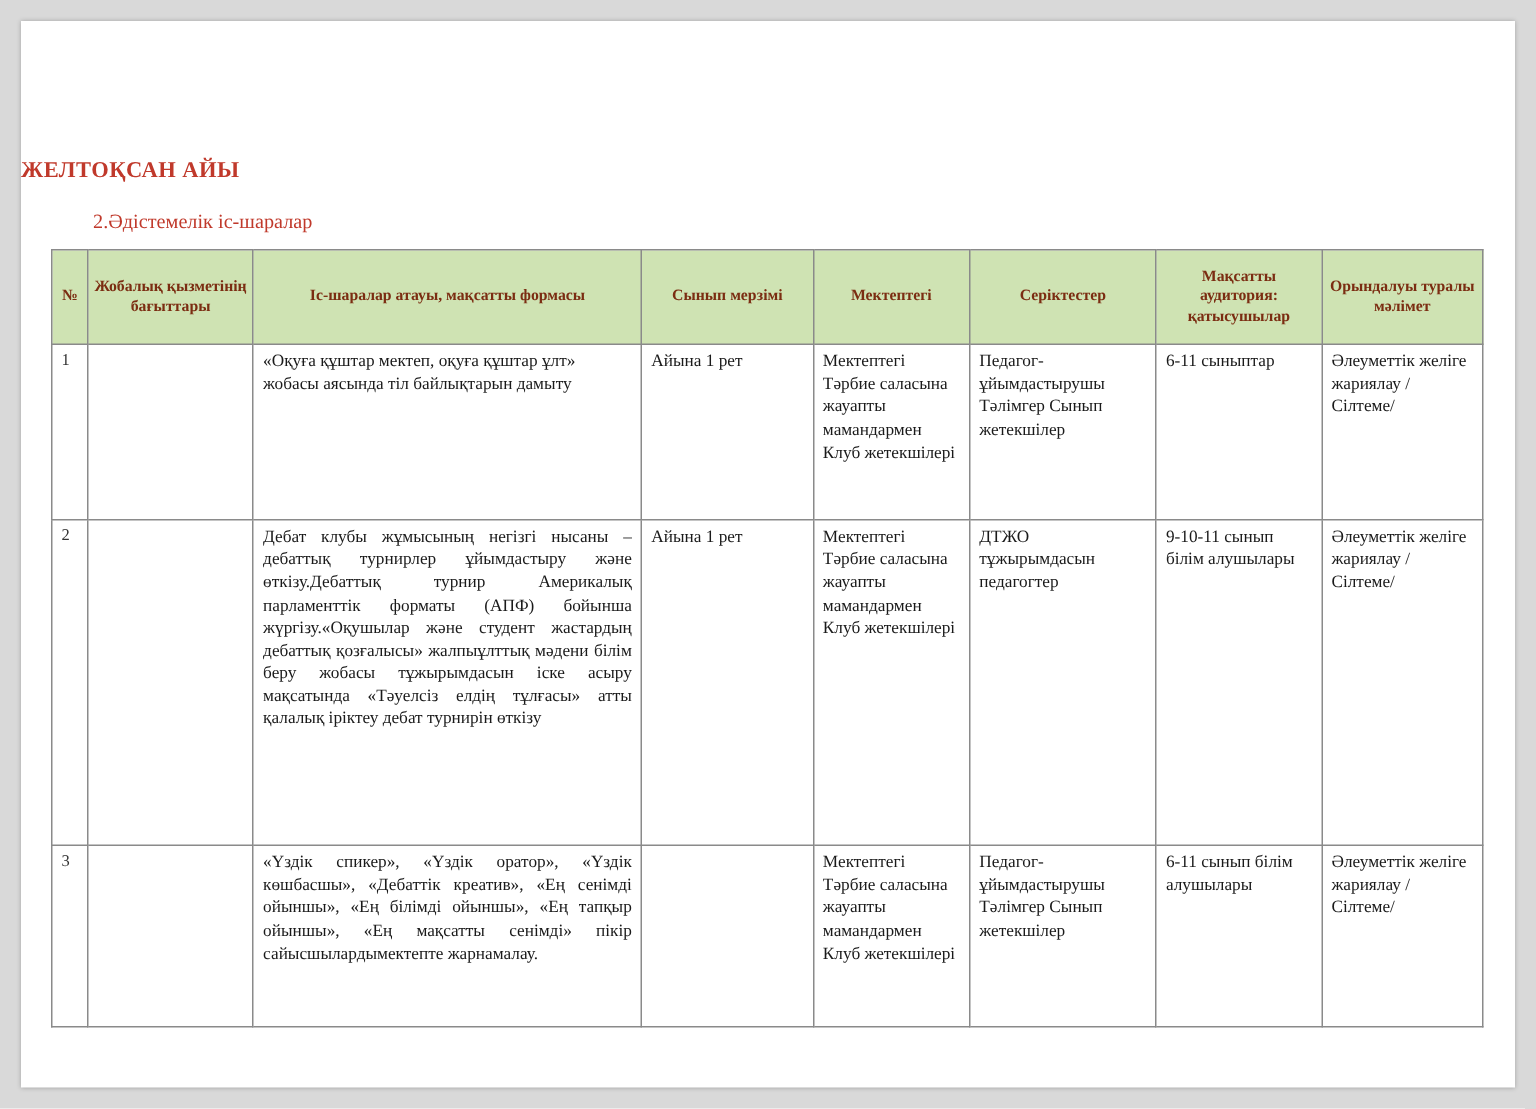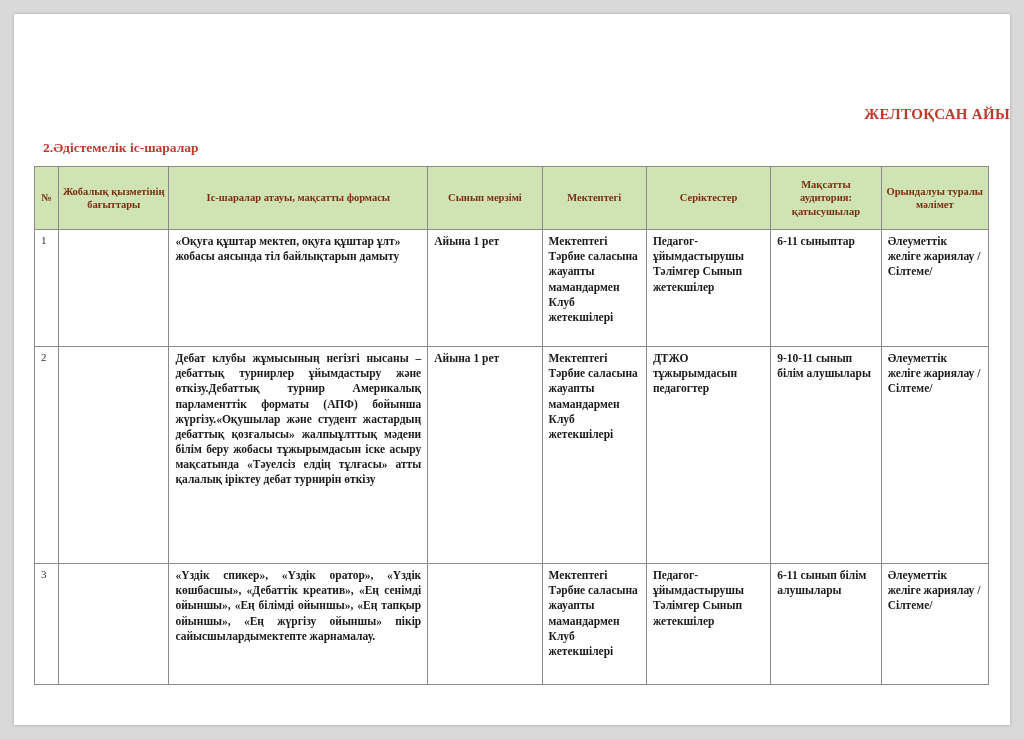--- a/index.html
+++ b/index.html
@@ -16,32 +16,32 @@
   .page {
     position: absolute;
     left: 14px;
     top: 14px;
     width: 996px;
     height: 711px;
     background: #ffffff;
     box-shadow: 0 0 3px rgba(0,0,0,0.25);
   }
   .doc-title {
-    text-align: right;
+    text-align: left;
     color: #c0392b;
     font-weight: bold;
     font-size: 15px;
     letter-spacing: 0.3px;
     margin-top: 92px;
   }
   .section-title {
     color: #c0392b;
-    font-weight: bold;
+    font-weight: normal;
     font-size: 13.5px;
-    margin: 17px 0 10px 29px;
+    margin: 17px 0 10px 48px;
   }
   table.main {
     border-collapse: collapse;
     margin-left: 20px;
     width: 955px;
     table-layout: fixed;
   }
   table.main th, table.main td {
     border: 1px solid #8a8a8a;
     vertical-align: top;
@@ -70,21 +70,20 @@
   td.num {
     font-size: 11px;
     color: #333;
     text-align: left;
     padding-left: 5px;
   }
   td.cell {
     font-size: 11.5px;
     color: #1a1a1a;
     line-height: 1.32;
-    font-weight: bold;
   }
   td.justify {
     text-align: justify;
     text-justify: inter-word;
   }
   tr.r1 td { height: 108px; }
   tr.r2 td { height: 208px; }
   tr.r3 td { height: 112px; }
 </style>
 </head>
@@ -136,21 +135,21 @@
         <td class="cell justify">Дебат клубы жұмысының негізгі нысаны – дебаттық турнирлер ұйымдастыру және өткізу.Дебаттық турнир Америкалық парламенттік форматы (АПФ) бойынша жүргізу.«Оқушылар және студент жастардың дебаттық қозғалысы» жалпыұлттық мәдени білім беру жобасы тұжырымдасын іске асыру мақсатында «Тәуелсіз елдің тұлғасы» атты қалалық іріктеу дебат турнирін өткізу</td>
         <td class="cell">Айына 1 рет</td>
         <td class="cell">Мектептегі Тәрбие саласына жауапты мамандармен Клуб жетекшілері</td>
         <td class="cell">ДТЖО тұжырымдасын педагогтер</td>
         <td class="cell">9-10-11 сынып білім алушылары</td>
         <td class="cell">Әлеуметтік желіге жариялау /Сілтеме/</td>
       </tr>
       <tr class="r3">
         <td class="num">3</td>
         <td class="cell"></td>
-        <td class="cell justify">«Үздік спикер», «Үздік оратор», «Үздік көшбасшы», «Дебаттік креатив», «Ең сенімді ойыншы», «Ең білімді ойыншы», «Ең тапқыр ойыншы», «Ең жүргізу ойыншы» пікір сайысшылардымектепте жарнамалау.</td>
+        <td class="cell justify">«Үздік спикер», «Үздік оратор», «Үздік көшбасшы», «Дебаттік креатив», «Ең сенімді ойыншы», «Ең білімді ойыншы», «Ең тапқыр ойыншы», «Ең мақсатты сенімді» пікір сайысшылардымектепте жарнамалау.</td>
         <td class="cell"></td>
         <td class="cell">Мектептегі Тәрбие саласына жауапты мамандармен Клуб жетекшілері</td>
         <td class="cell">Педагог-ұйымдастырушы Тәлімгер Сынып жетекшілер</td>
         <td class="cell">6-11 сынып білім алушылары</td>
         <td class="cell">Әлеуметтік желіге жариялау /Сілтеме/</td>
       </tr>
     </tbody>
   </table>
 
 </div>

